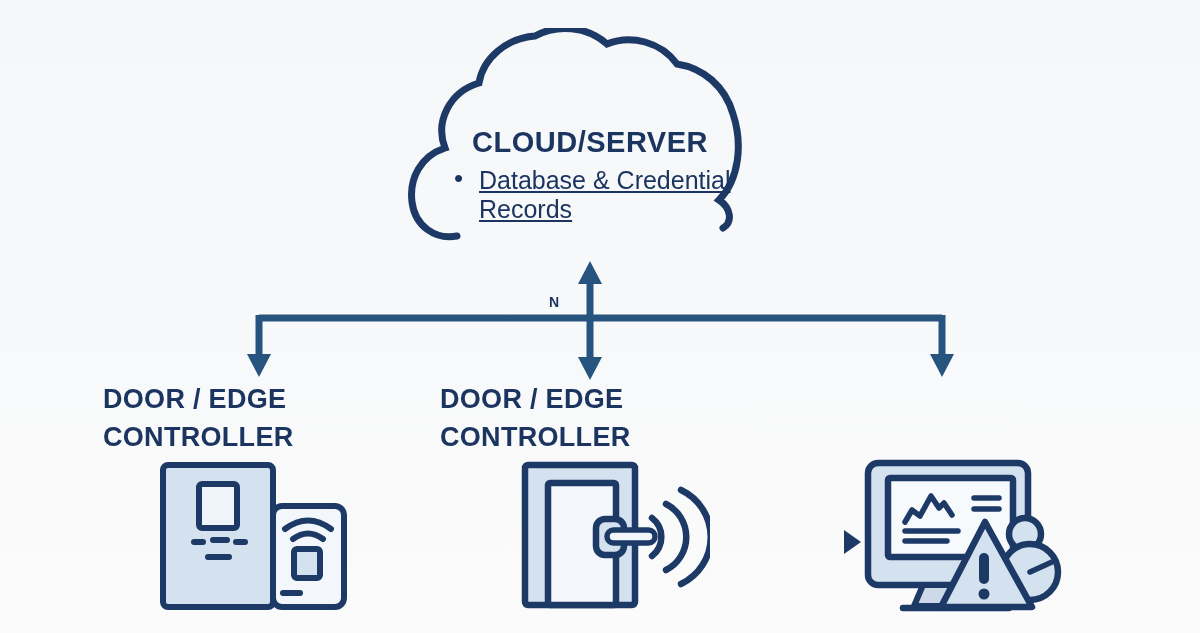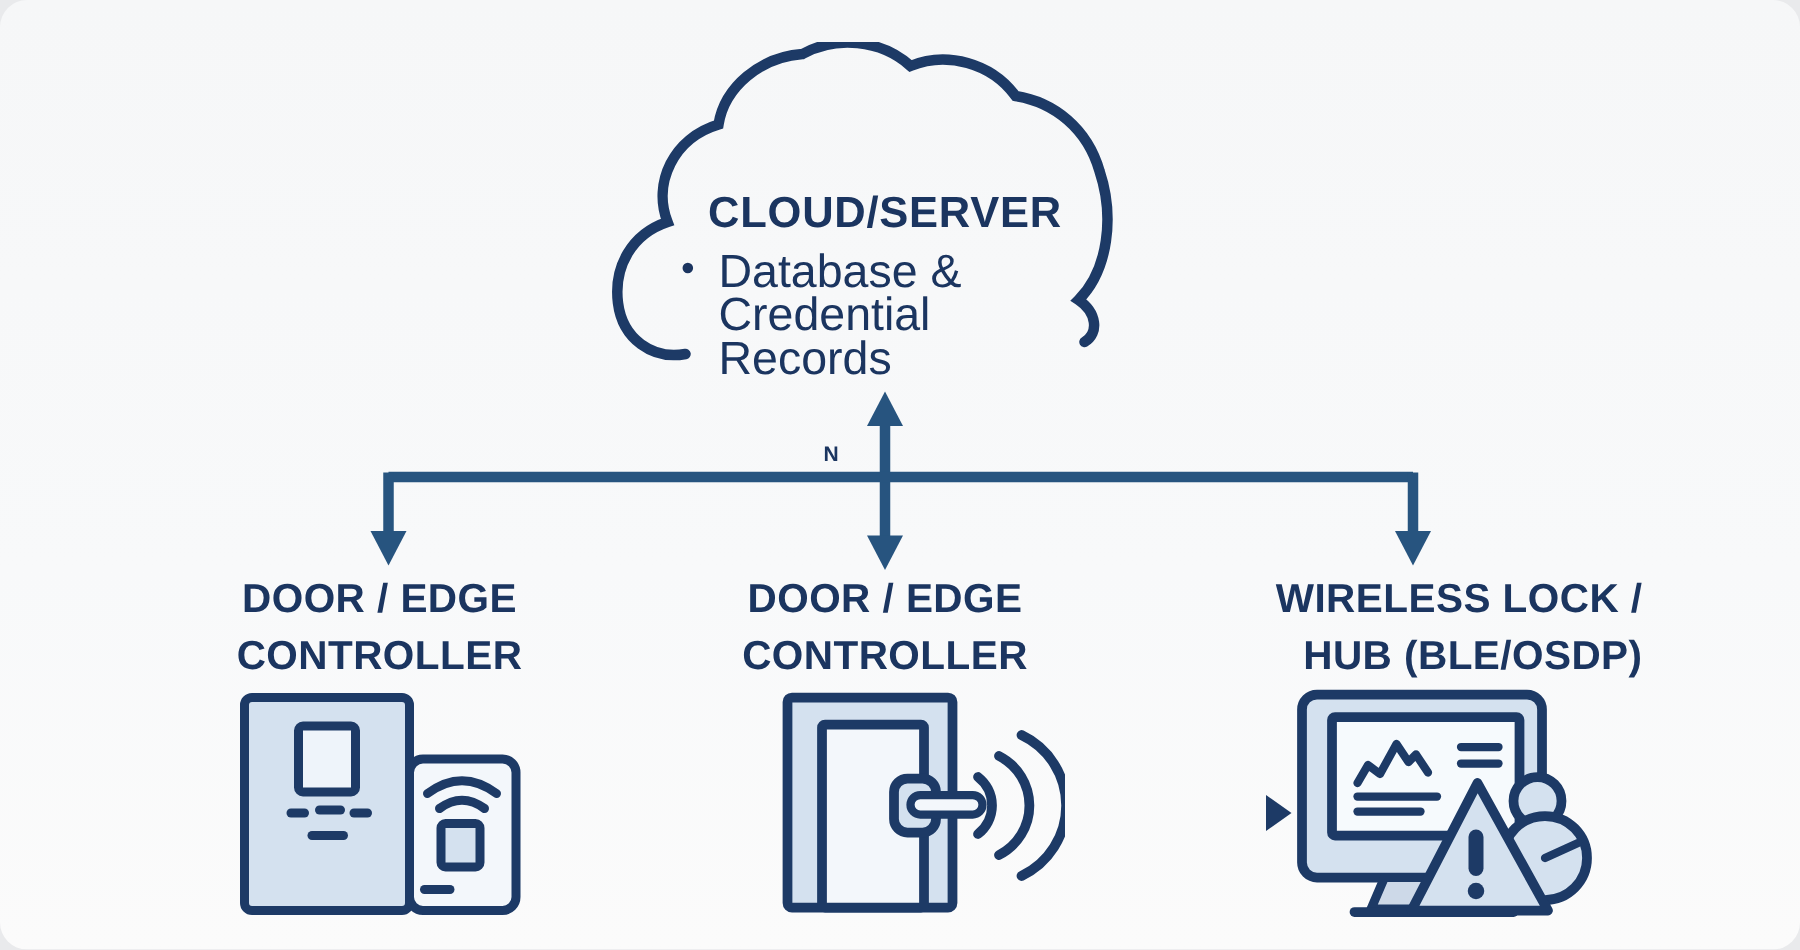--- a/index.html
+++ b/index.html
@@ -7,54 +7,53 @@
     font-family:"Liberation Sans", sans-serif;
     background:#e9eaec;
   }
   .canvas{
     position:relative;
     width:1200px;height:633px;
     margin:0 auto;
     background:linear-gradient(180deg,#f6f7f8 0%,#f8f9fa 60%,#fbfbfb 100%);
     overflow:hidden;
     color:#1b3560;
-    border-radius:18px;
   }
   .abs{position:absolute;}
   svg{display:block;}
 
   
   .cloud-title{
     left:430px;top:126px;width:320px;
     text-align:center;
     font-size:29px;font-weight:bold;letter-spacing:.5px;
     color:#1b3560;
   }
   .cloud-bullets{
     left:452px;top:166px;width:292px;
     margin:0;padding:0;list-style:none;
-    font-size:31px;line-height:29px;color:#1b3560;
+    font-size:25px;line-height:29px;color:#1b3560;text-decoration:underline;
   }
   .cloud-bullets li{position:relative;padding-left:27px;margin-bottom:3px;}
   .cloud-bullets li::before{
     content:"\2022";
     position:absolute;left:2px;top:-2px;
     font-size:26px;color:#1b3560;
   }
 
   
   .n-label{
     left:549px;top:294px;
     font-size:14px;font-weight:bold;color:#1b3560;
   }
 
   
   .node-label{
     font-size:27px;font-weight:bold;line-height:38px;
-    letter-spacing:.3px;color:#1b3560;text-align:center;
+    letter-spacing:.3px;color:#1b3560;text-align:left;
   }
   .node-label.left-node{left:103px;top:380px;width:300px;}
   .node-label.mid-node{left:440px;top:380px;width:300px;}
   .node-label.right-node{left:800px;top:380px;width:295px;text-align:right;}
 
   
   .icon-card-reader{left:150px;top:460px;}
   .icon-door{left:500px;top:456px;}
   .icon-monitor{left:833px;top:452px;}
 </style>
@@ -103,24 +102,20 @@
   <div class="abs node-label left-node">
     <div>DOOR / EDGE</div>
     <div>CONTROLLER</div>
   </div>
 
   <div class="abs node-label mid-node">
     <div>DOOR / EDGE</div>
     <div>CONTROLLER</div>
   </div>
 
-  <div class="abs node-label right-node">
-    <div>WIRELESS LOCK /</div>
-    <div>HUB (BLE/OSDP)</div>
-  </div>
 
   <svg class="abs icon-card-reader" width="210" height="150" viewBox="0 0 210 150">
     <g stroke="#1d3a66" stroke-linecap="round" stroke-linejoin="round">
 
       <rect x="13" y="5" width="110" height="142" rx="5" fill="#d4e1ef" stroke-width="6"></rect>
 
       <rect x="49" y="24" width="38" height="44" rx="3" fill="#eef4fa" stroke-width="6"></rect>
 
       <line x1="44" y1="82" x2="53" y2="82" stroke-width="6"></line>
       <line x1="63" y1="80" x2="77" y2="80" stroke-width="6"></line>

